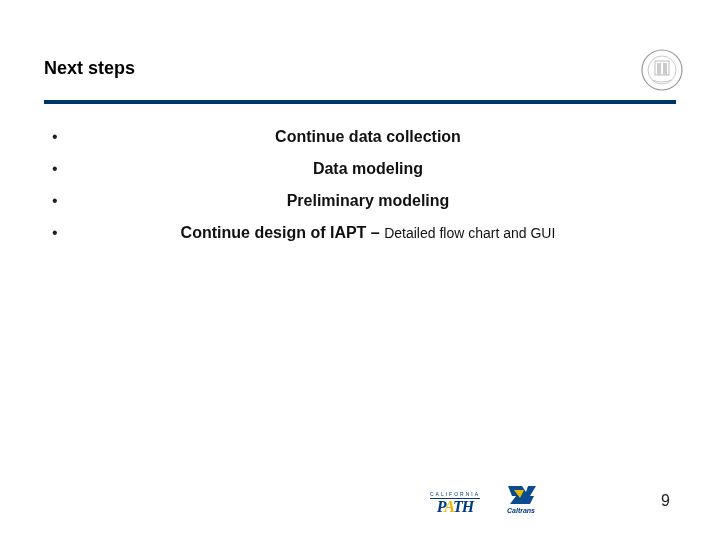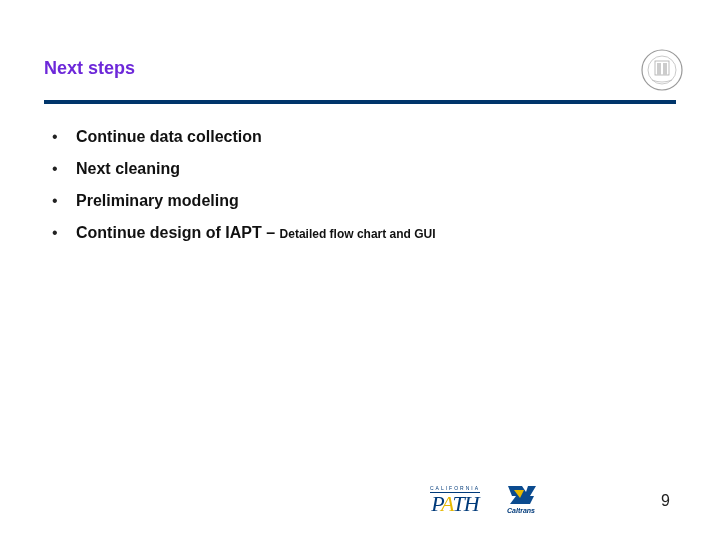--- a/index.html
+++ b/index.html
@@ -17,21 +17,21 @@
     height: 540px;
     position: relative;
     box-sizing: border-box;
   }
   .title {
     position: absolute;
     top: 58px;
     left: 44px;
     font-size: 18px;
     font-weight: bold;
-    color: #6d28d9;
+    color: #000000;
   }
   .seal {
     position: absolute;
     top: 48px;
     right: 36px;
     width: 44px;
     height: 44px;
     color: #888;
   }
   .seal svg {
@@ -62,24 +62,25 @@
     color: #111;
   }
   .bullet .dot {
     width: 24px;
     flex: 0 0 24px;
     font-weight: normal;
     color: #222;
   }
   .bullet .txt {
     flex: 1;
+    text-align: center;
   }
   .bullet .detail {
-    font-weight: bold;
-    font-size: 12px;
+    font-weight: normal;
+    font-size: 14px;
   }
   .logos {
     position: absolute;
     bottom: 26px;
     left: 430px;
     display: flex;
     align-items: flex-end;
     gap: 24px;
   }
   .path-logo {
@@ -90,22 +91,22 @@
   .path-logo .ca {
     font-size: 5px;
     letter-spacing: 2px;
     color: #003a7a;
     border-bottom: 1px solid #003a7a;
     padding-bottom: 1px;
     margin-bottom: 1px;
   }
   .path-logo .pth {
     font-family: Georgia, 'Times New Roman', serif;
-    font-size: 22px;
-    font-weight: normal;
+    font-size: 16px;
+    font-weight: bold;
     color: #003a7a;
     font-style: italic;
     letter-spacing: -1px;
     line-height: 0.9;
     position: relative;
   }
   .path-logo .pth .gold {
     color: #e6b800;
     display: inline;
   }
@@ -156,21 +157,21 @@
   <div class="bullets">
     <div class="bullet">
       <span class="dot">•</span>
       <span class="txt">
         <span>Continue data collection</span><span class="detail"></span>
       </span>
     </div>
     <div class="bullet">
       <span class="dot">•</span>
       <span class="txt">
-        <span>Next cleaning</span><span class="detail"></span>
+        <span>Data modeling</span><span class="detail"></span>
       </span>
     </div>
     <div class="bullet">
       <span class="dot">•</span>
       <span class="txt">
         <span>Preliminary modeling</span><span class="detail"></span>
       </span>
     </div>
     <div class="bullet">
       <span class="dot">•</span>

